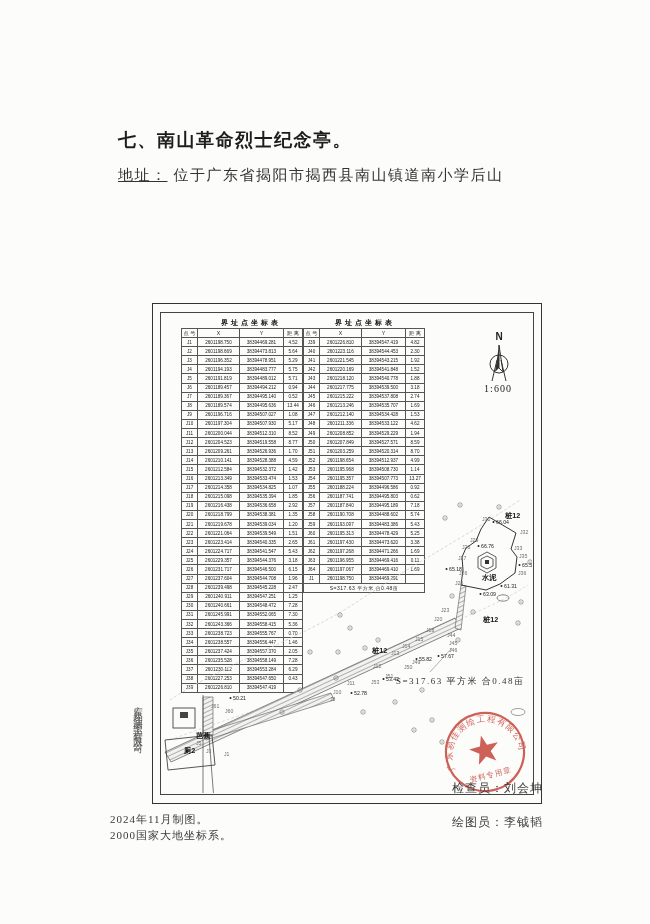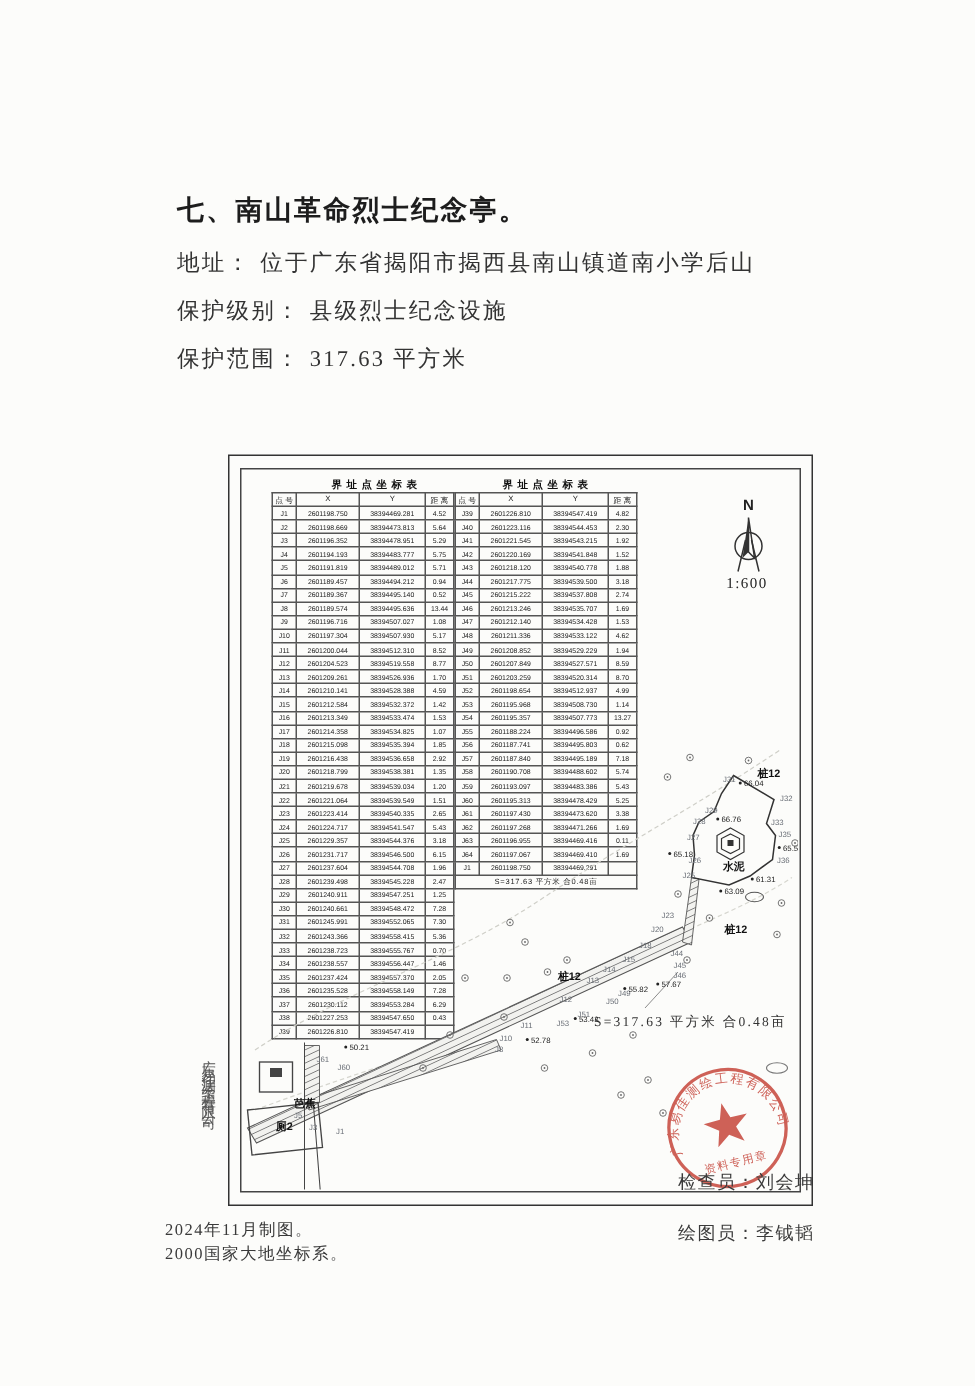--- a/index.html
+++ b/index.html
@@ -1,21 +1,21 @@
 <!DOCTYPE html>
 <html><head>
 <meta charset="utf-8">
 <style>
   html,body{margin:0;padding:0;background:#e8e8e8;}
   .page{position:relative;width:650px;height:924px;background:#fcfcfa;margin:0 auto;
         font-family:"Liberation Serif",serif;color:#2a2a2a;overflow:hidden;}
   .heading{position:absolute;left:118px;top:128px;font-size:18px;font-weight:bold;
            letter-spacing:1.5px;color:#1d1d1d;}
   .doc-line{position:absolute;left:118px;font-size:15px;letter-spacing:1.5px;color:#333;}
-  .doc-line .lbl{margin-right:6px;}
+  .doc-line .lbl{margin-right:6px;text-decoration:underline;}
   .fig-title{position:absolute;left:150px;top:286px;width:390px;text-align:center;
              font-size:13px;letter-spacing:1px;color:#222;}
   .frame-outer{position:absolute;left:152px;top:303px;width:388px;height:499px;
                border:1.6px solid #333;}
   .frame-inner{position:absolute;left:160px;top:312px;width:372px;height:481px;
                border:0.8px solid #444;}
   .tbl-title{position:absolute;font-size:7px;font-weight:bold;letter-spacing:3px;
              color:#111;font-family:"Liberation Sans",sans-serif;}
   table.coord{position:absolute;border-collapse:collapse;table-layout:fixed;
               font-family:"Liberation Sans",sans-serif;font-size:4.6px;color:#222;}
@@ -31,26 +31,20 @@
 </style>
 </head>
 <body>
 
 <div class="page">
 
   <div class="heading">七、南山革命烈士纪念亭。</div>
 
   <div class="doc-line" style="top:166px">
     <span class="lbl">地址：</span><span>位于广东省揭阳市揭西县南山镇道南小学后山</span>
-  </div>
-  <div class="doc-line" style="top:198px">
-    <span class="lbl">保护级别：</span><span>县级烈士纪念设施</span>
-  </div>
-  <div class="doc-line" style="top:230px">
-    <span class="lbl">保护范围：</span><span>317.63 平方米</span>
   </div>
 
 
   <div class="frame-outer"></div>
   <div class="frame-inner"></div>
 
   <div class="tbl-title" style="left:196px;top:318px;width:110px;text-align:center">界址点坐标表</div>
   <div class="tbl-title" style="left:310px;top:318px;width:110px;text-align:center">界址点坐标表</div>
 
   <table class="coord" id="table-left" style="left:181px;top:328px;width:121px">

